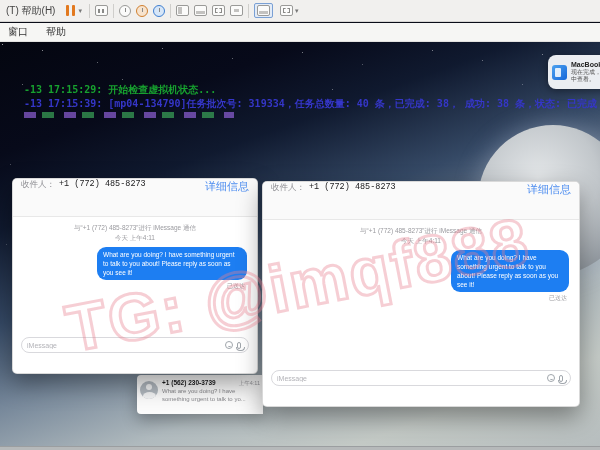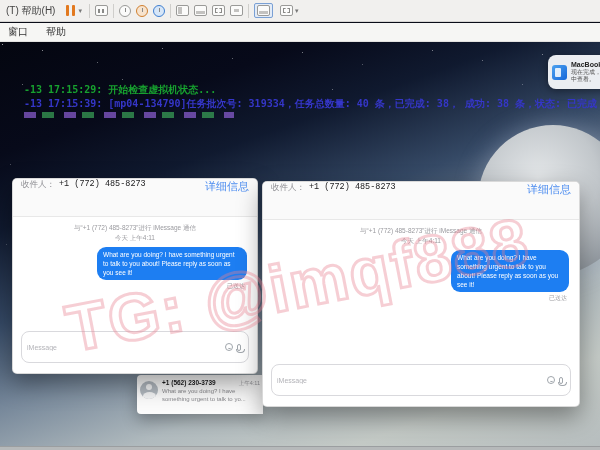--- a/index.html
+++ b/index.html
@@ -78,21 +78,21 @@
          display:flex;align-items:flex-start;padding:0 8px;gap:4px;}
   .to-label{font-size:8.5px;color:#8e8e93;}
   .to-num{font-size:8.5px;color:#1c1c1e;font-family:Liberation Mono, monospace;}
   .details{margin-left:auto;font-size:11px;color:#4d8df0;}
   .cinfo{text-align:center;font-size:6.5px;color:#9a9a9f;margin-top:6px;line-height:9px;}
   .bubble{background:#1d7ef2;color:#fff;font-size:6.5px;line-height:9px;border-radius:9px;
           padding:3px 6px;margin:5px 10px 0 auto;}
   .win1 .bubble{max-width:150px;}
   .win2 .bubble{max-width:118px;}
   .delivered{text-align:right;font-size:6px;color:#9a9a9f;margin:2px 12px 0 0;}
-  .inputbar{position:absolute;left:8px;right:8px;bottom:10px;height:32px;border:1px solid #d9d9dd;
+  .inputbar{position:absolute;left:8px;right:8px;bottom:20px;height:16px;border:1px solid #d9d9dd;
             border-radius:8px;background:#fff;display:flex;align-items:center;padding:0 5px;}
   .imsg-input{flex:1;border:none;outline:none;font-size:7px;color:#333;background:transparent;height:12px;padding:0;}
   .imsg-input::placeholder{color:#b3b3b8;}
   .smiley{width:8px;height:8px;border:1px solid #a0a6ac;border-radius:50%;position:relative;margin-right:4px;flex:0 0 auto;}
   .smiley::after{content:"";position:absolute;left:1.5px;top:2px;width:3px;height:2px;
        border-bottom:1px solid #a0a6ac;border-radius:50%;}
   .mic{width:4px;height:7px;border:1px solid #a0a6ac;border-radius:2px;position:relative;margin-right:2px;flex:0 0 auto;}
   .mic::after{content:"";position:absolute;left:-2.5px;width:7px;bottom:-3px;height:3px;
        border:1px solid #a0a6ac;border-top:none;border-radius:0 0 4px 4px;}
 

